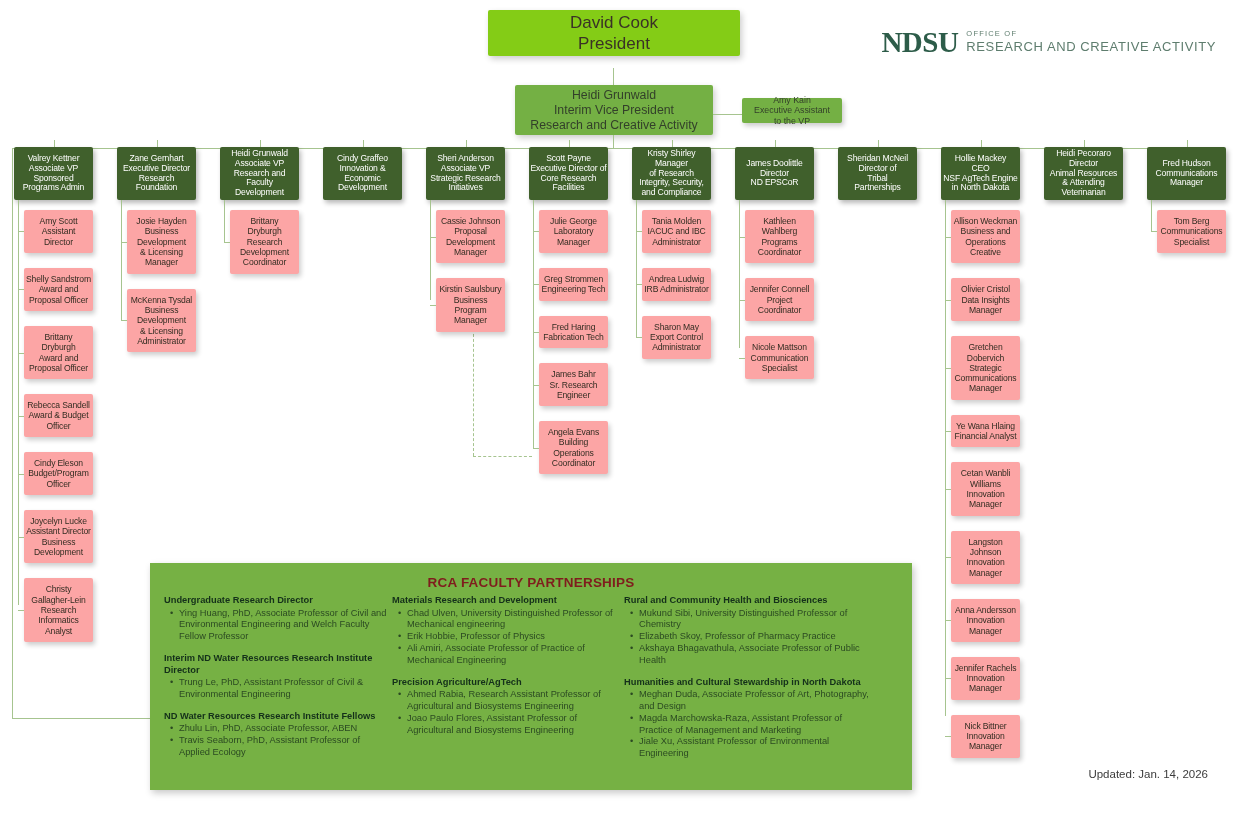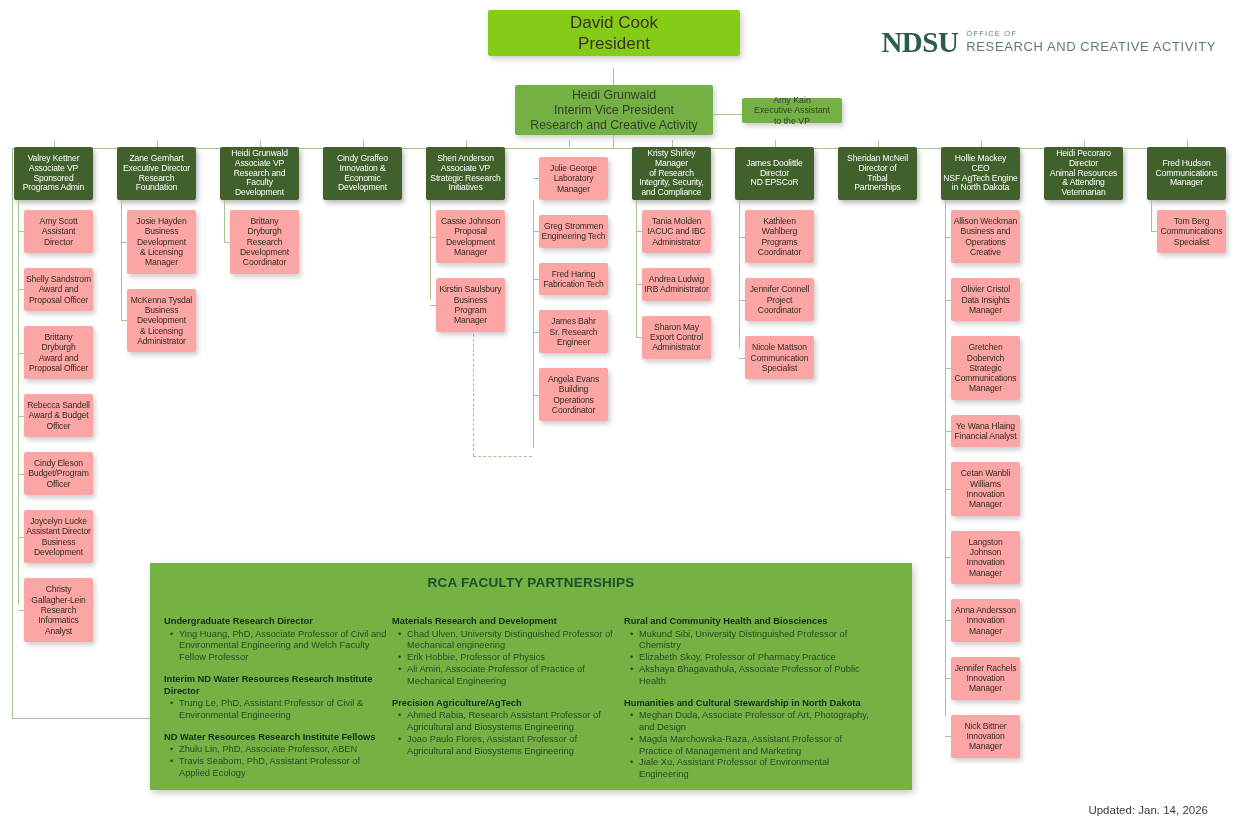--- a/index.html
+++ b/index.html
@@ -48,31 +48,31 @@
   .kid-row::before { content:""; position:absolute; left:4px; top:50%; width:6px;
     border-top:1.5px solid #A6C48F; }
   .kid { background:#fca5a5; color:#332d22; width:100%; padding:6px 2px;
     font-size:8.6px; font-weight:500; line-height:1.2; letter-spacing:-0.15px;
     box-shadow:2px 3px 5px rgba(0,0,0,.2); }
   .spine { position:absolute; left:4px; top:53px; width:0; border-left:1.5px solid #A6C48F; }
 
   
   .pbox { position:absolute; left:150px; top:563px; width:762px; height:227px;
     background:#76B144; box-shadow:2px 3px 7px rgba(0,0,0,.22); padding:12px 14px 10px; }
-  .ptitle { text-align:center; font-size:13.5px; font-weight:700; color:#14532d;
-    letter-spacing:0.2px; margin-bottom:26px; }
+  .ptitle { text-align:center; font-size:13.5px; font-weight:700; color:#7f1d1d;
+    letter-spacing:0.2px; margin-bottom:5px; }
   .pgrid { display:grid; grid-template-columns:228px 232px 250px; }
   .p-section { margin-bottom:10px; }
   .p-heading { font-size:9.3px; font-weight:700; color:#14301A; line-height:1.25; margin-bottom:1px; }
   .p-section ul { list-style:none; }
   .p-section li { position:relative; font-size:9.3px; color:#2B4A22; line-height:1.27;
     padding-left:13px; margin-left:2px; }
   .p-section li::before { content:"\2022"; position:absolute; left:4px; }
 
-  .updated { position:absolute; top:804px; right:32px; font-size:11.5px; color:#3b3b3b; }
+  .updated { position:absolute; top:768px; right:32px; font-size:11.5px; color:#3b3b3b; }
 </style>
 </head>
 <body>
 
 <div class="canvas">
 
   <div class="box president">
     <span class="txt">David Cook
 President</span>
   </div>
@@ -247,20 +247,26 @@
     <div class="box kid">
       <span class="txt">Kirstin Saulsbury
 Business Program
 Manager</span>
     </div>
   </div>
         </div>
     <div class="spine" style="height: 99.5px;"></div>
   </div>
       <div class="col">
+    <div class="box head">
+      <span class="txt">Scott Payne
+Executive Director of
+Core Research
+Facilities</span>
+    </div>
     <div class="kids">
           <div class="kid-row">
     <div class="box kid">
       <span class="txt">Julie George
 Laboratory
 Manager</span>
     </div>
   </div>
           <div class="kid-row">
     <div class="box kid">

